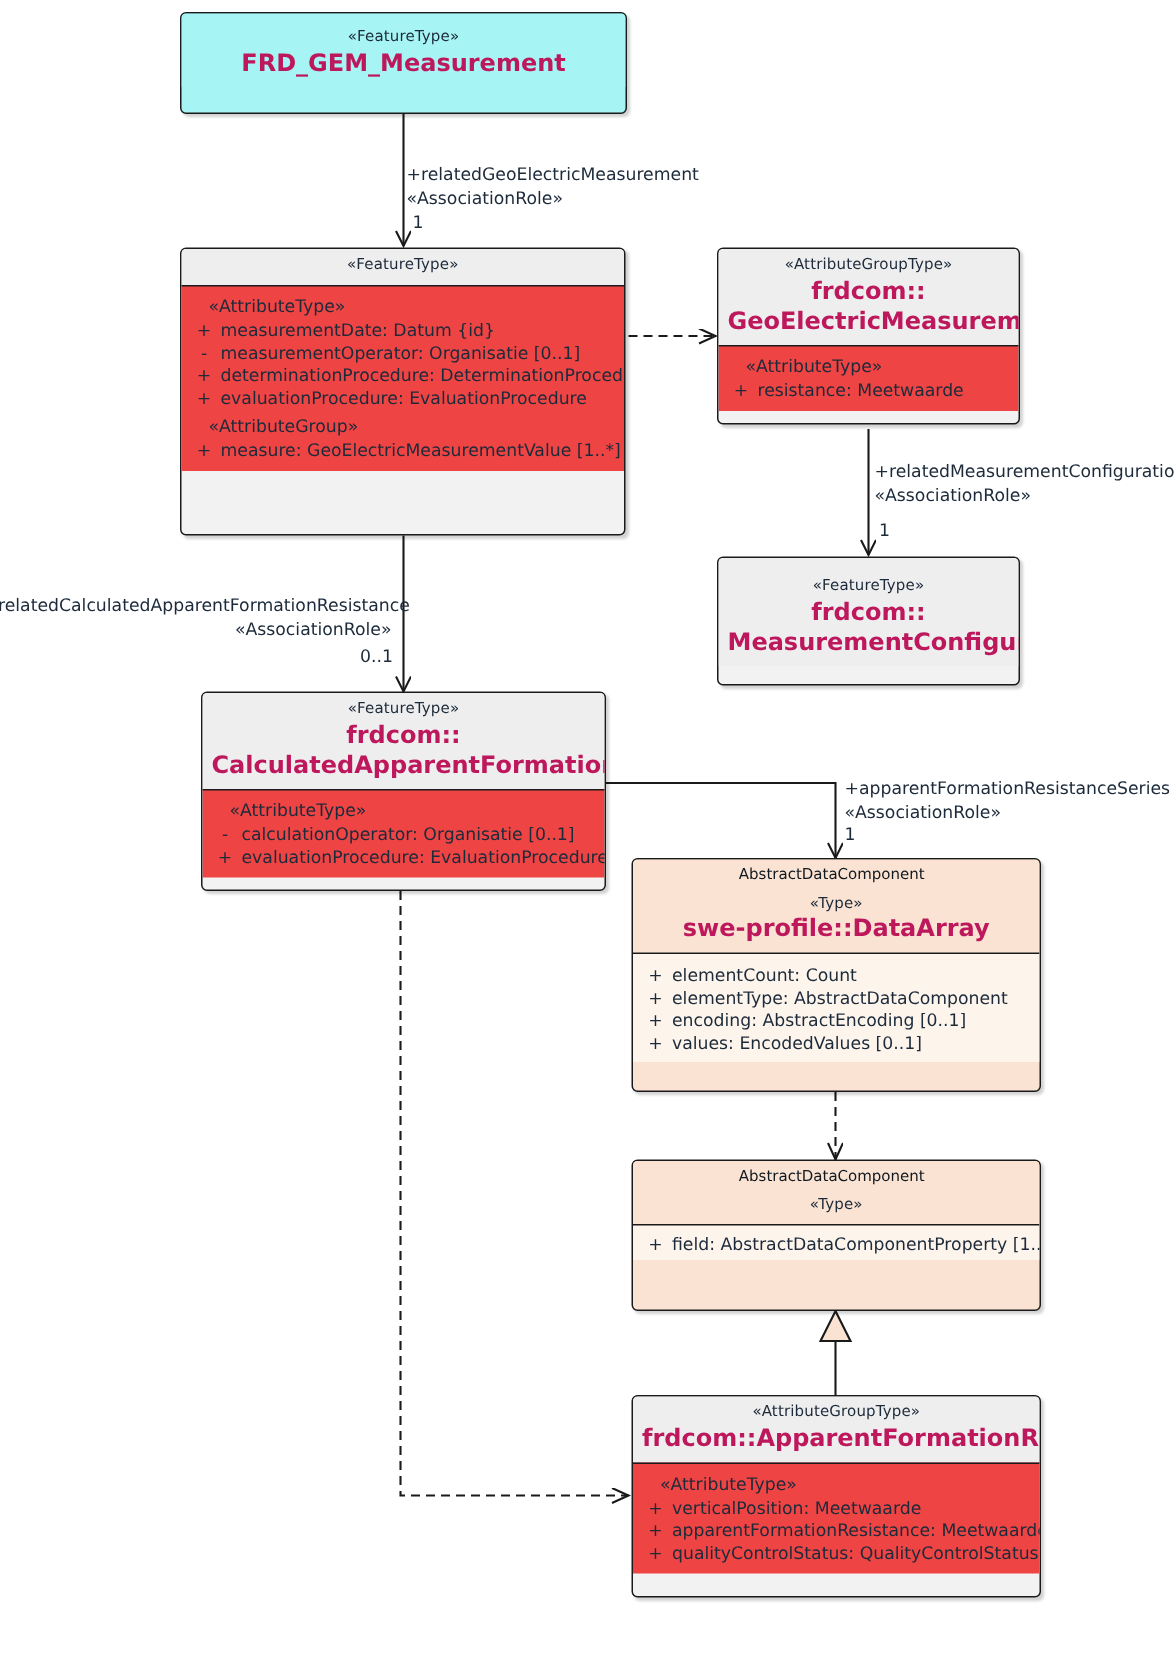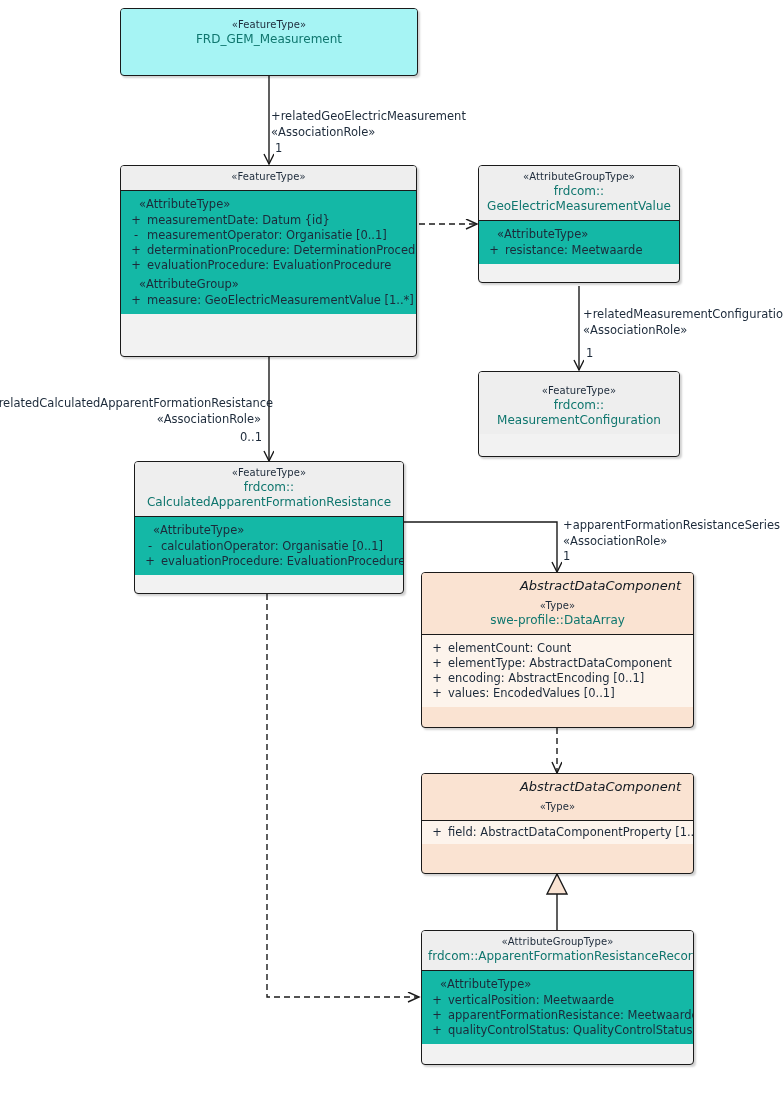--- a/index.html
+++ b/index.html
@@ -34,37 +34,37 @@
     line-height:1.25;
   }
   .uml .body{
     border-top:1.5px solid #1a1a1a;
     padding:5px 4px 6px 4px;
     background:#fbfbfb;
   }
   .uml.cyan{background:#a6f4f4;}
   .uml.cyan .hdr{background:#a6f4f4;}
   .uml.gray .hdr{background:#eeeeee;}
-  .uml.gray .body{background:#14b8a6;}
+  .uml.gray .body{background:#ef4444;}
   .uml.peach{background:#fae3d2;}
   .uml.peach .hdr{background:#fae3d2;}
   .uml.peach .body{background:#fdf4ec;}
 
   .stereo{
     font-size:10px;color:#1c2a3a;
     letter-spacing:.1px;
     white-space:nowrap;
   }
   .cname{
-    font-size:12px;font-weight:normal;color:#0f766e;
+    font-size:16px;font-weight:bold;color:#be185d;
     white-space:nowrap;
   }
   .absname{
-    font-size:13px;font-style:italic;color:#101820;
-    text-align:right;
+    font-size:10px;color:#101820;
+    text-align:center;
     padding-right:6px;
     white-space:nowrap;
   }
   
   .grp{
     font-size:11.5px;color:#1c2a3a;
     padding:1px 0 2px 14px;
     white-space:nowrap;
   }
   .attr{

